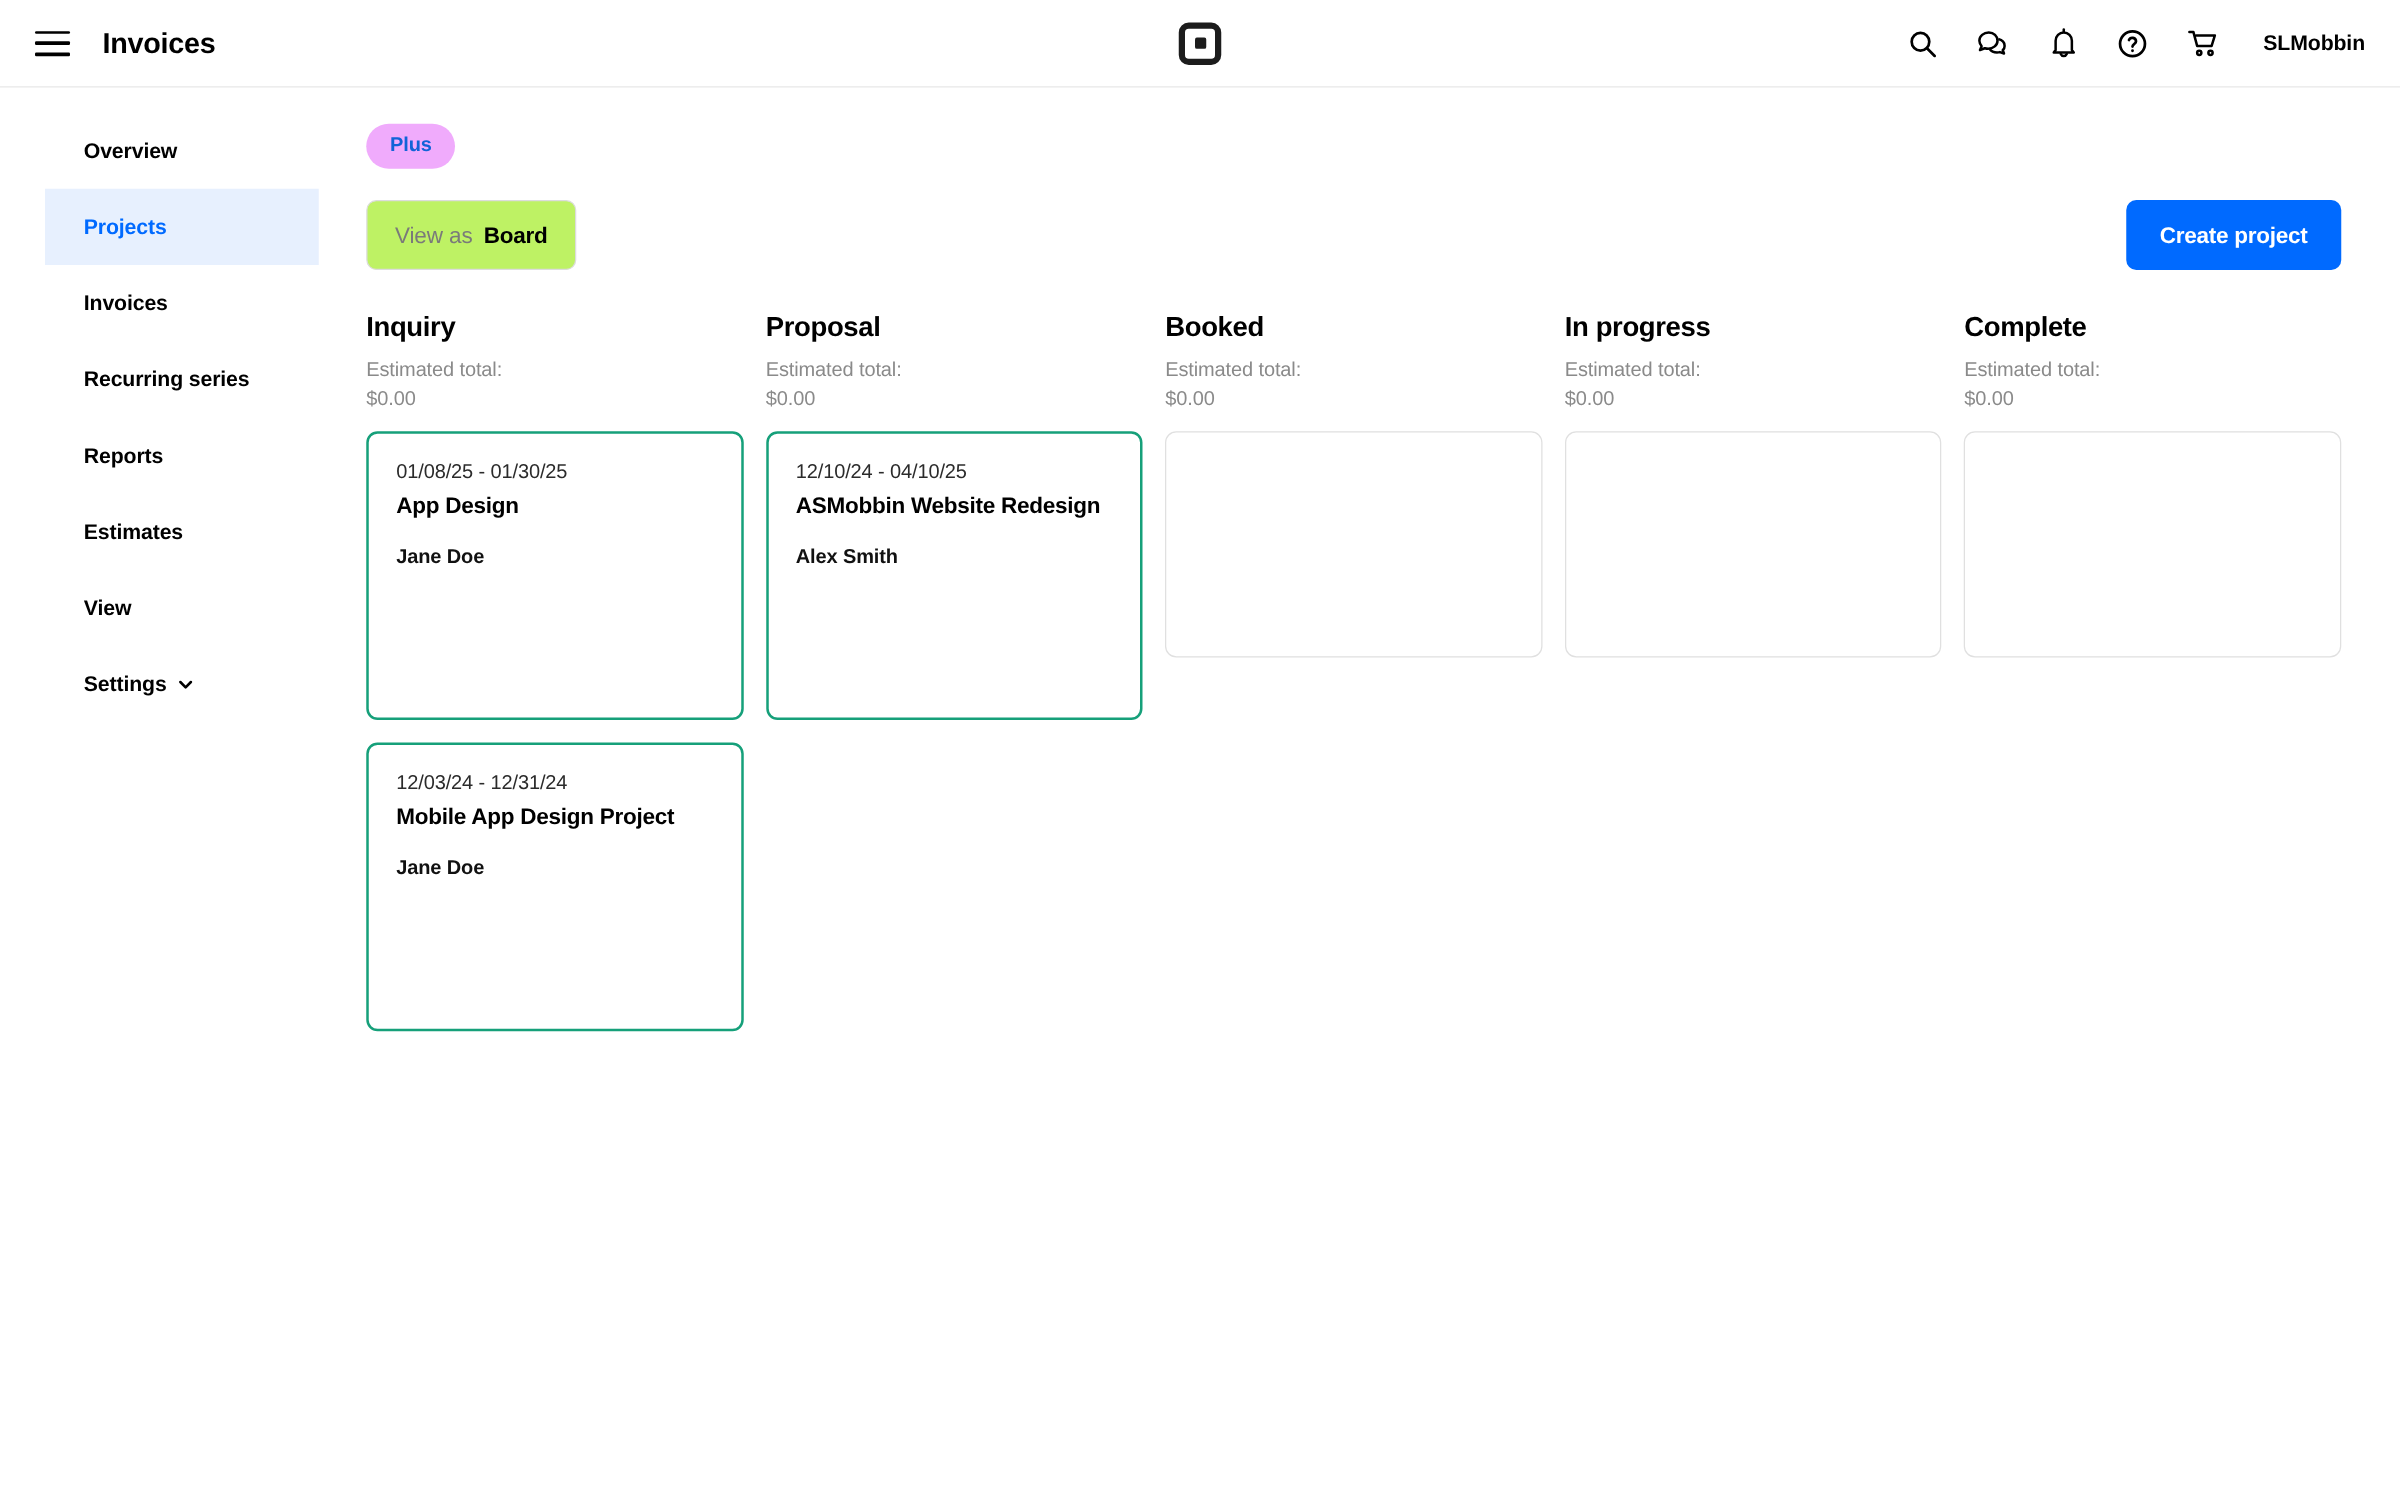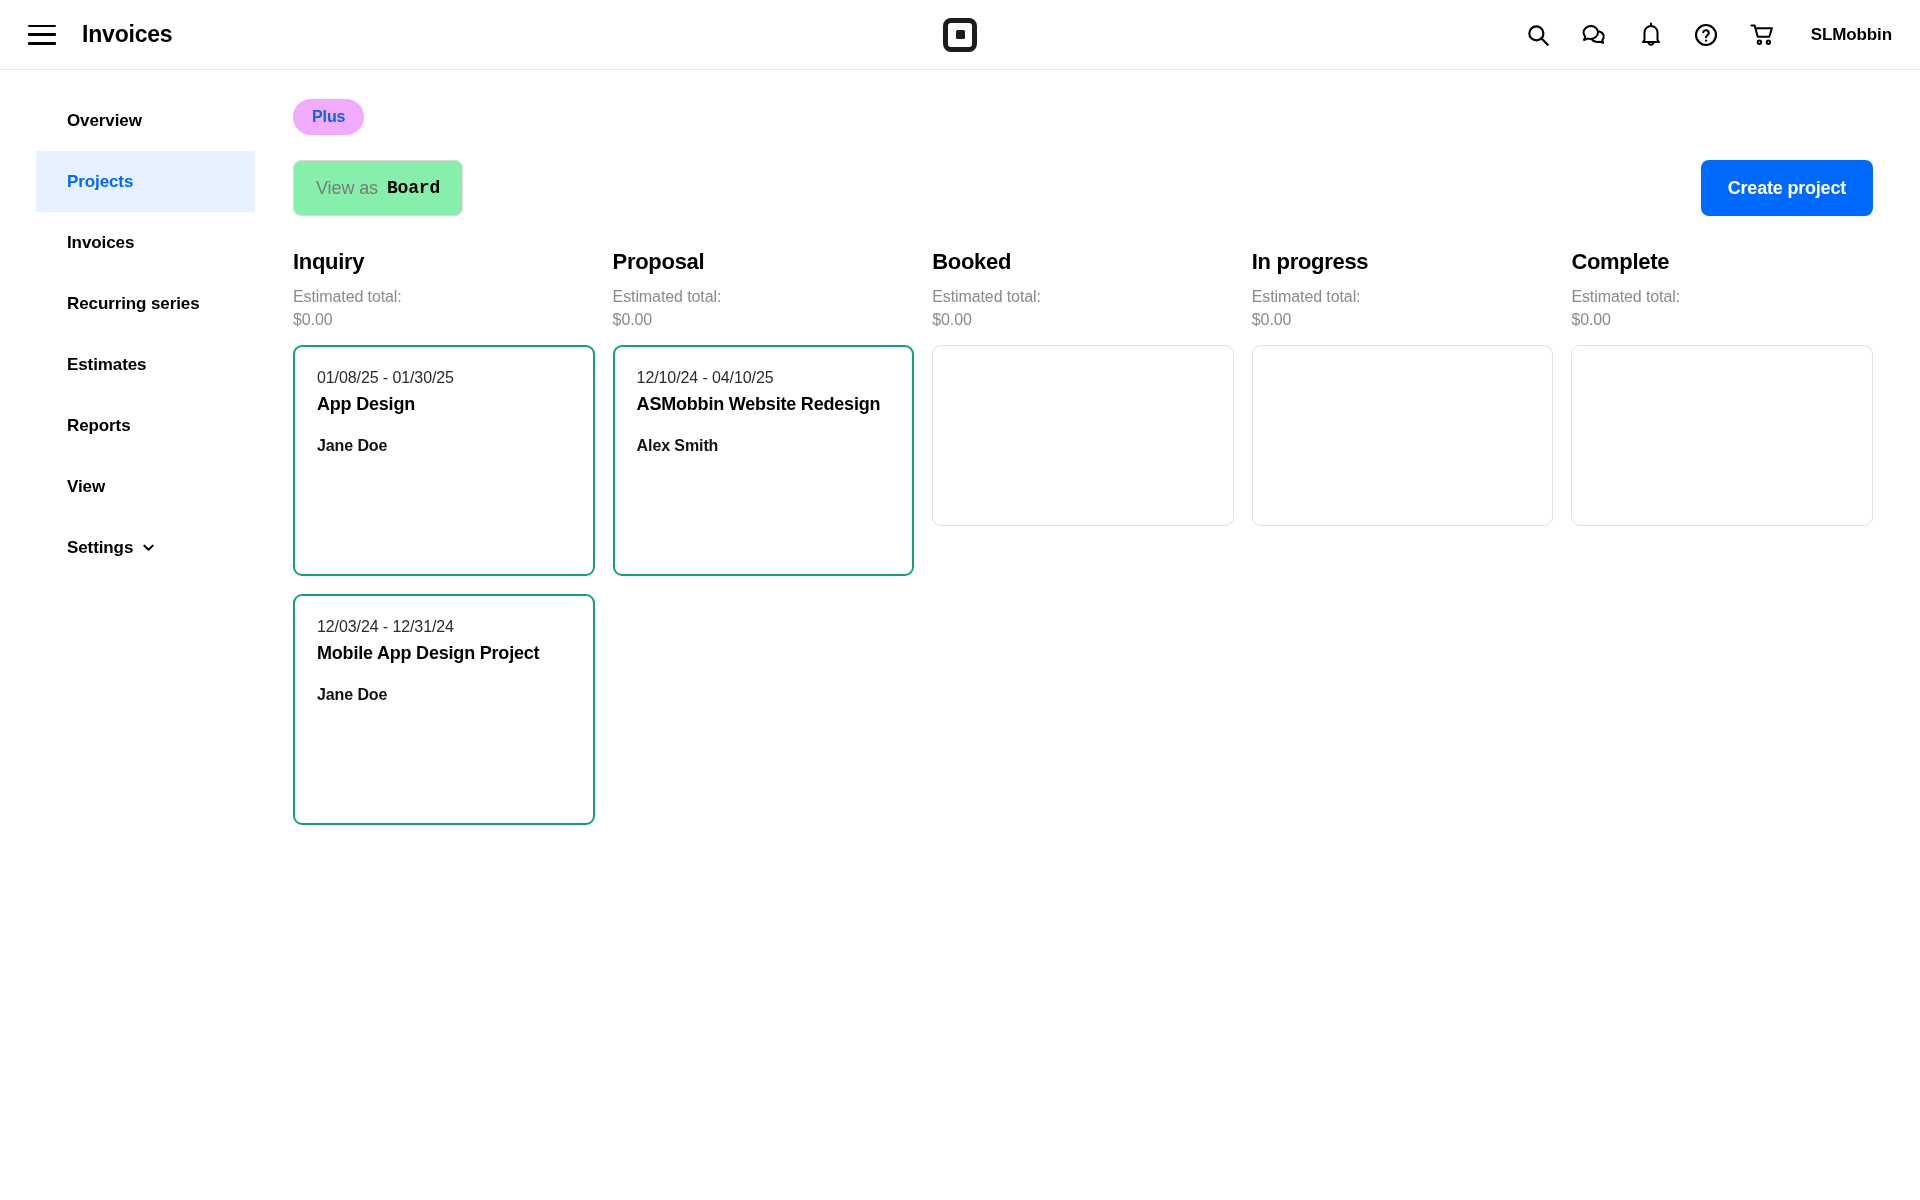--- a/index.html
+++ b/index.html
@@ -153,32 +153,32 @@
   .toolbar {
     margin-top: 25px;
     display: flex;
     align-items: center;
     padding-right: 47px;
   }
   .pill-btn {
     height: 56px;
     border: 1px solid #dcdcdc;
     border-radius: 8px;
-    background: #86efac;
+    background: #bef264;
     display: flex;
     align-items: center;
     padding: 0 22px;
     gap: 9px;
     cursor: pointer;
     font-size: 18px;
     white-space: nowrap;
   }
   .pill-btn + .pill-btn { margin-left: 17px; }
   .pill-label { color: #7a7a7a; font-weight: normal; letter-spacing: -0.1px;}
-  .pill-value { color: #000; font-weight: bold; letter-spacing: -0.2px; font-family: Liberation Mono, monospace;}
+  .pill-value { color: #000; font-weight: bold; letter-spacing: -0.2px;}
 
   .create-btn {
     margin-left: auto;
     background: #006aff;
     color: #ffffff;
     border: none;
     border-radius: 8px;
     height: 56px;
     padding: 12px 27px;
     font-size: 18px;
@@ -319,24 +319,24 @@
     <div class="nav-item active">
       <span>Projects</span>
     </div>
     <div class="nav-item">
       <span>Invoices</span>
     </div>
     <div class="nav-item">
       <span>Recurring series</span>
     </div>
     <div class="nav-item">
+      <span>Reports</span>
+    </div>
+    <div class="nav-item">
       <span>Estimates</span>
-    </div>
-    <div class="nav-item">
-      <span>Reports</span>
     </div>
     <div class="nav-item">
       <span>View</span>
     </div>
     <div class="nav-item">
       <span>Settings</span>
       <span class="chev">
         <svg width="15" height="15" viewBox="0 0 16 16" fill="none" stroke="#000" stroke-width="2.2" stroke-linecap="round" stroke-linejoin="round">
           <path d="M3.5 6 8 10.5 12.5 6"></path>
         </svg>

